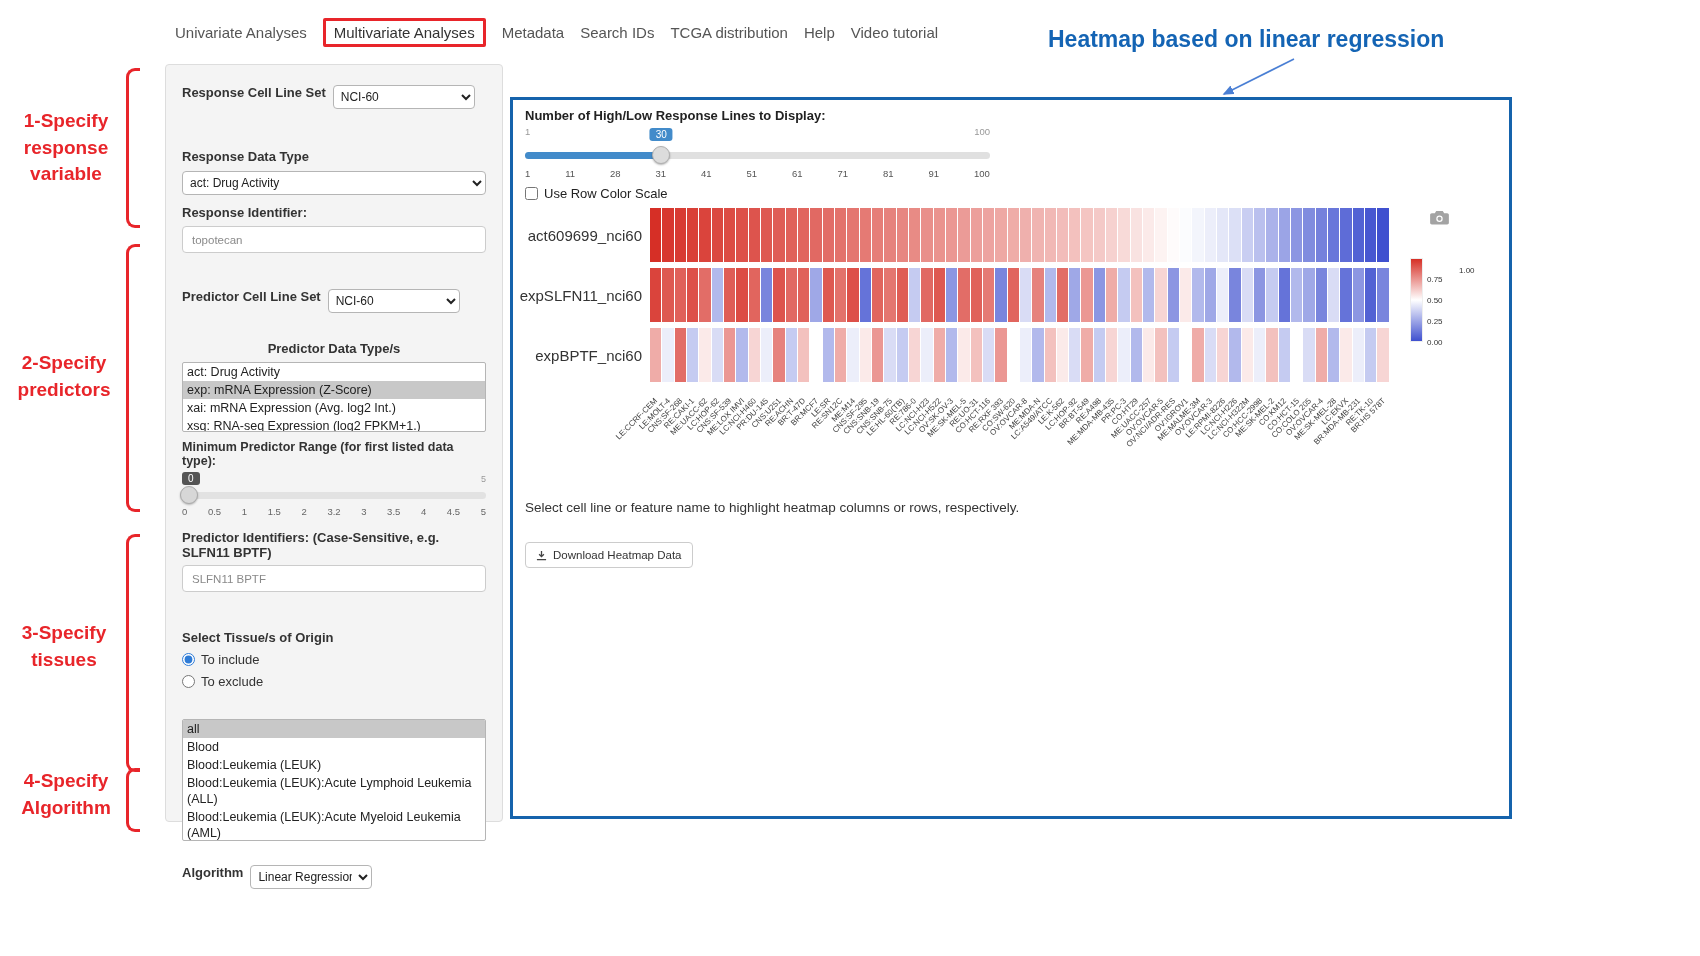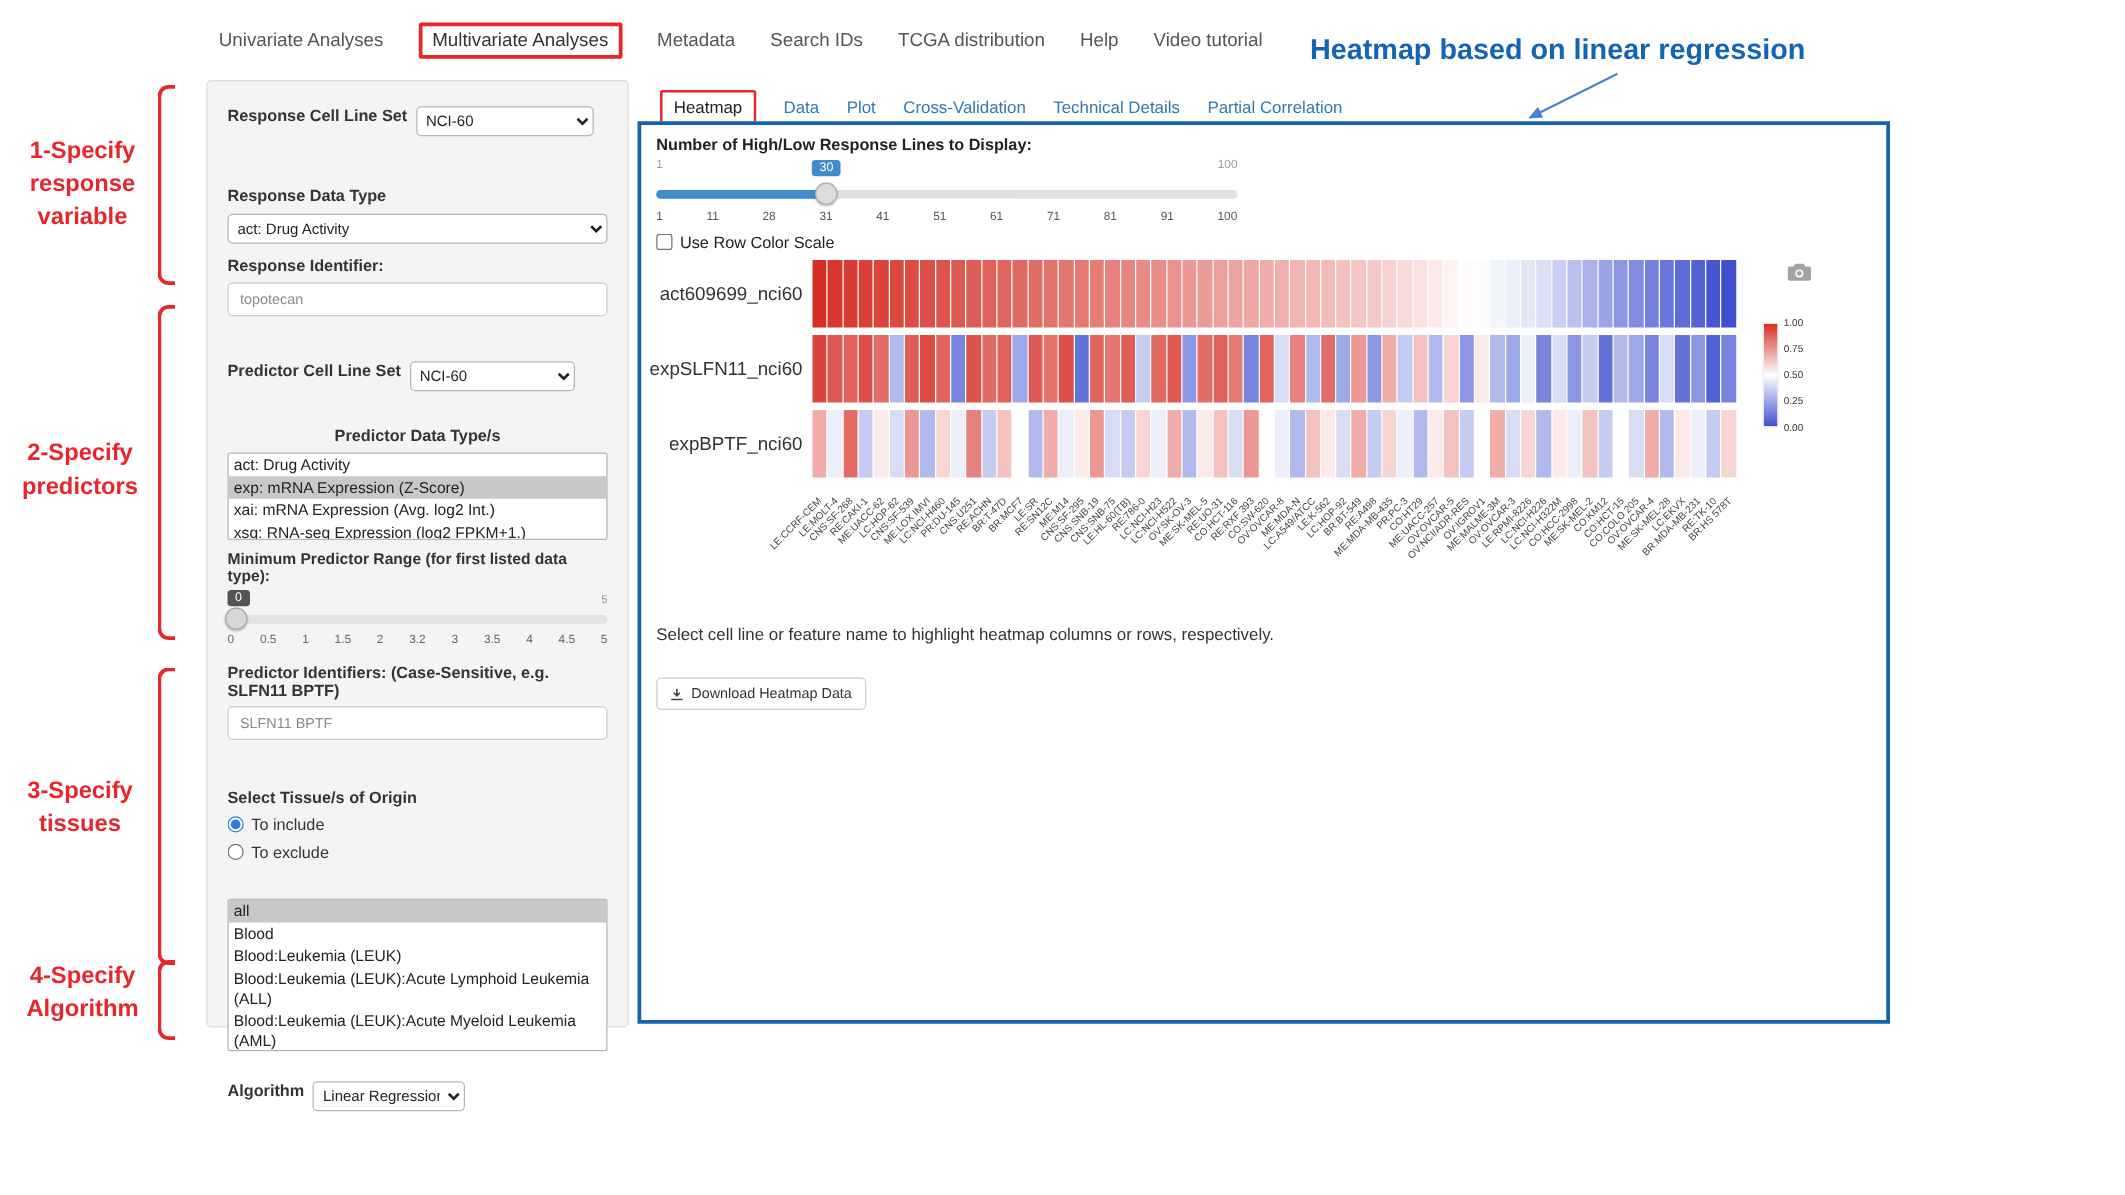--- a/index.html
+++ b/index.html
@@ -1,21 +1,21 @@
 <!DOCTYPE html>
 <html><head>
 <meta charset="utf-8">
 <style>
   *{margin:0;padding:0;box-sizing:border-box;}
   html,body{background:#fff;}
   body{font-family:"Liberation Sans",sans-serif;color:#333;}
   .page{position:relative;width:1700px;height:956px;background:#fff;overflow:hidden;}
 
   
-  .nav{position:absolute;left:175px;top:18px;display:flex;align-items:center;gap:28px;font-size:15px;color:#555;}
+  .nav{position:absolute;left:175px;top:18px;display:flex;align-items:center;gap:16px;font-size:15px;color:#555;}
   .nav-item{cursor:pointer;white-space:nowrap;color:#555;}
   .nav-item.active{border:3px solid #e8252a;border-radius:2px;padding:3px 8px;color:#333;}
 
   
   .heading{position:absolute;left:1048px;top:26px;font-size:23px;font-weight:bold;color:#1464b4;white-space:nowrap;}
   .arrow-svg{position:absolute;left:1210px;top:54px;}
 
   
   .bracket{position:absolute;left:126px;width:14px;border:3px solid #e8252a;border-right:none;border-radius:9px 0 0 9px;}
   .step-label{position:absolute;color:#e8252a;font-size:19px;font-weight:bold;width:112px;text-align:center;line-height:1.4;}
@@ -182,28 +182,20 @@
       </div>
 
     <div class="inline-row" style="margin-top:24px;">
       <span class="lbl">Algorithm</span>
       <select style="width:122px;">
         <option>Linear Regression</option>
       </select>
     </div>
   </div>
 
-  <div class="tabs">
-      <div class="tab active">Heatmap</div>
-      <div class="tab">Data</div>
-      <div class="tab">Plot</div>
-      <div class="tab">Cross-Validation</div>
-      <div class="tab">Technical Details</div>
-      <div class="tab">Partial Correlation</div>
-    </div>
 
   <div class="panel">
     <div class="hl-label">Number of High/Low Response Lines to Display:</div>
 
     <div class="hl-slider">
       <span class="hl-min">1</span>
       <span class="hl-max">100</span>
       <span class="hl-badge" id="hl-badge" style="left: 29.2929%;">30</span>
       <div class="hl-track">
           <div class="hl-fill" id="hl-fill" style="width: 29.2929%;"></div>
@@ -480,21 +472,21 @@
         <div class="xlab" style="left: 552.167px;">OV:OVCAR-4</div>
         <div class="xlab" style="left: 564.5px;">ME:SK-MEL-28</div>
         <div class="xlab" style="left: 576.833px;">LC:EKVX</div>
         <div class="xlab" style="left: 589.167px;">BR:MDA-MB-231</div>
         <div class="xlab" style="left: 601.5px;">RE:TK-10</div>
         <div class="xlab" style="left: 613.833px;">BR:HS 578T</div>
       </div>
 
     <div class="colorbar"></div>
     <div class="cb-ticks" id="cb-ticks">
-        <div class="cb-tick" style="top: 0px;">1.00</div>
+        <div class="cb-tick" style="top: 12px; margin-left: 32px;">1.00</div>
         <div class="cb-tick" style="top: 21px;">0.75</div>
         <div class="cb-tick" style="top: 42px;">0.50</div>
         <div class="cb-tick" style="top: 63px;">0.25</div>
         <div class="cb-tick" style="top: 84px;">0.00</div>
       </div>
 
     <svg class="camera" width="19" height="15" viewBox="0 0 20 16">
       <path fill="#a3a3a3" d="M6.5 1L5 3.5H1.8C.8 3.5 0 4.3 0 5.3v8.4c0 1 .8 1.8 1.8 1.8h16.4c1 0 1.8-.8 1.8-1.8V5.3c0-1-.8-1.8-1.8-1.8H15L13.5 1h-7z"></path>
       <circle cx="10" cy="9.3" r="3.4" fill="#ffffff"></circle>
       <circle cx="10" cy="9.3" r="2.1" fill="#a3a3a3"></circle>

